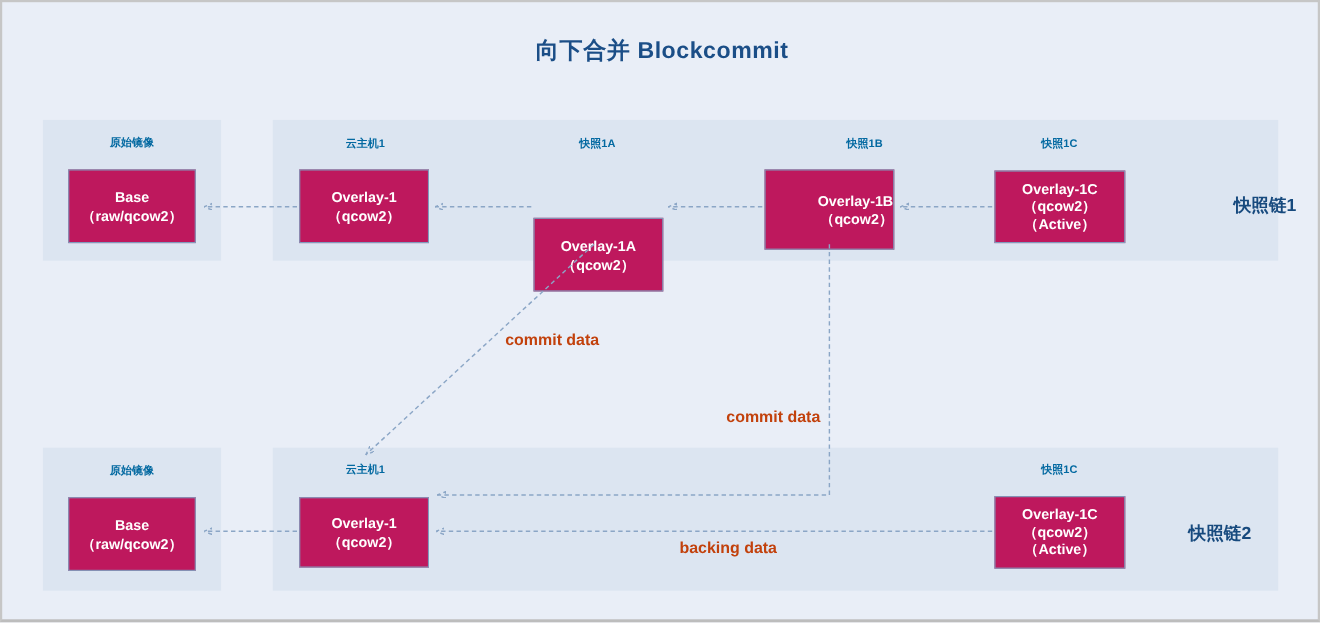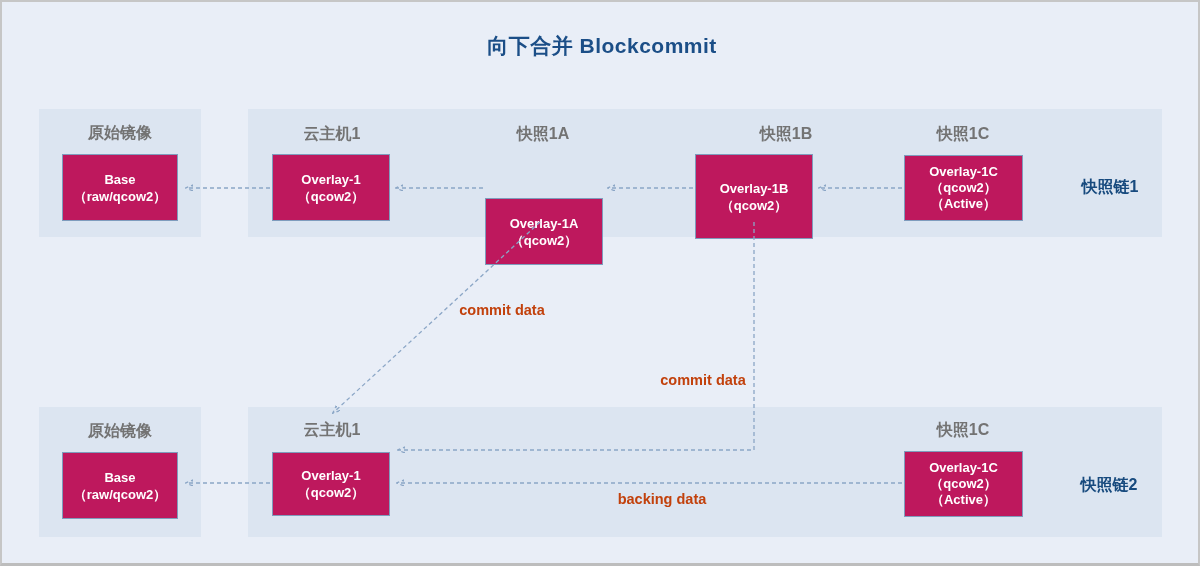--- a/index.html
+++ b/index.html
@@ -27,23 +27,23 @@
     color: #1b4e87;
     letter-spacing: 0.5px;
   }
   .panel {
     position: absolute;
     background: #dce5f1;
   }
   .panel-title {
     position: absolute;
     transform: translateX(-50%);
-    font-size: 16px;
+    font-size: 10px;
     font-weight: 600;
-    color: #737373;
+    color: #0369a1;
     white-space: nowrap;
   }
   .node {
     position: absolute;
     background: #be185d;
     border: 1px solid #7f9cbd;
     color: #ffffff;
     display: flex;
     flex-direction: column;
     align-items: center;
@@ -105,33 +105,33 @@
     <span>（qcow2）</span>
   </div>
 
   <div class="panel-title" style="left:541px; top:122px;">快照1A</div>
   <div class="node" style="left:483px; top:152px; width:118px; height:67px;margin-top:44px;">
     <span>Overlay-1A</span>
     <span>（qcow2）</span>
   </div>
 
   <div class="panel-title" style="left:752px; top:122px;margin-left:32px;">快照1B</div>
-  <div class="node" style="left:693px; top:152px; width:118px; height:85px;">
+  <div class="node" style="left:693px; top:152px; width:118px; height:73px;align-items:flex-end;">
     <span>Overlay-1B</span>
     <span>（qcow2）</span>
   </div>
 
   <div class="panel-title" style="left:961px; top:122px;">快照1C</div>
   <div class="node" style="left:902px; top:153px; width:119px; height:66px; line-height:16px;">
     <span>Overlay-1C</span>
     <span>（qcow2）</span>
     <span>（Active）</span>
   </div>
 
-  <div class="chain-label" style="left:1108px; top:175px;text-align:center;">快照链1</div>
+  <div class="chain-label" style="left:1148px; top:175px;text-align:center;">快照链1</div>
 
   <div class="panel" style="left:37px; top:405px; width:162px; height:130px;"></div>
   <div class="panel-title" style="left:118px; top:419px;">原始镜像</div>
   <div class="node" style="left:60px; top:450px; width:116px; height:67px;">
     <span>Base</span>
     <span>（raw/qcow2）</span>
   </div>
 
   <div class="panel" style="left:246px; top:405px; width:914px; height:130px;"></div>
 

